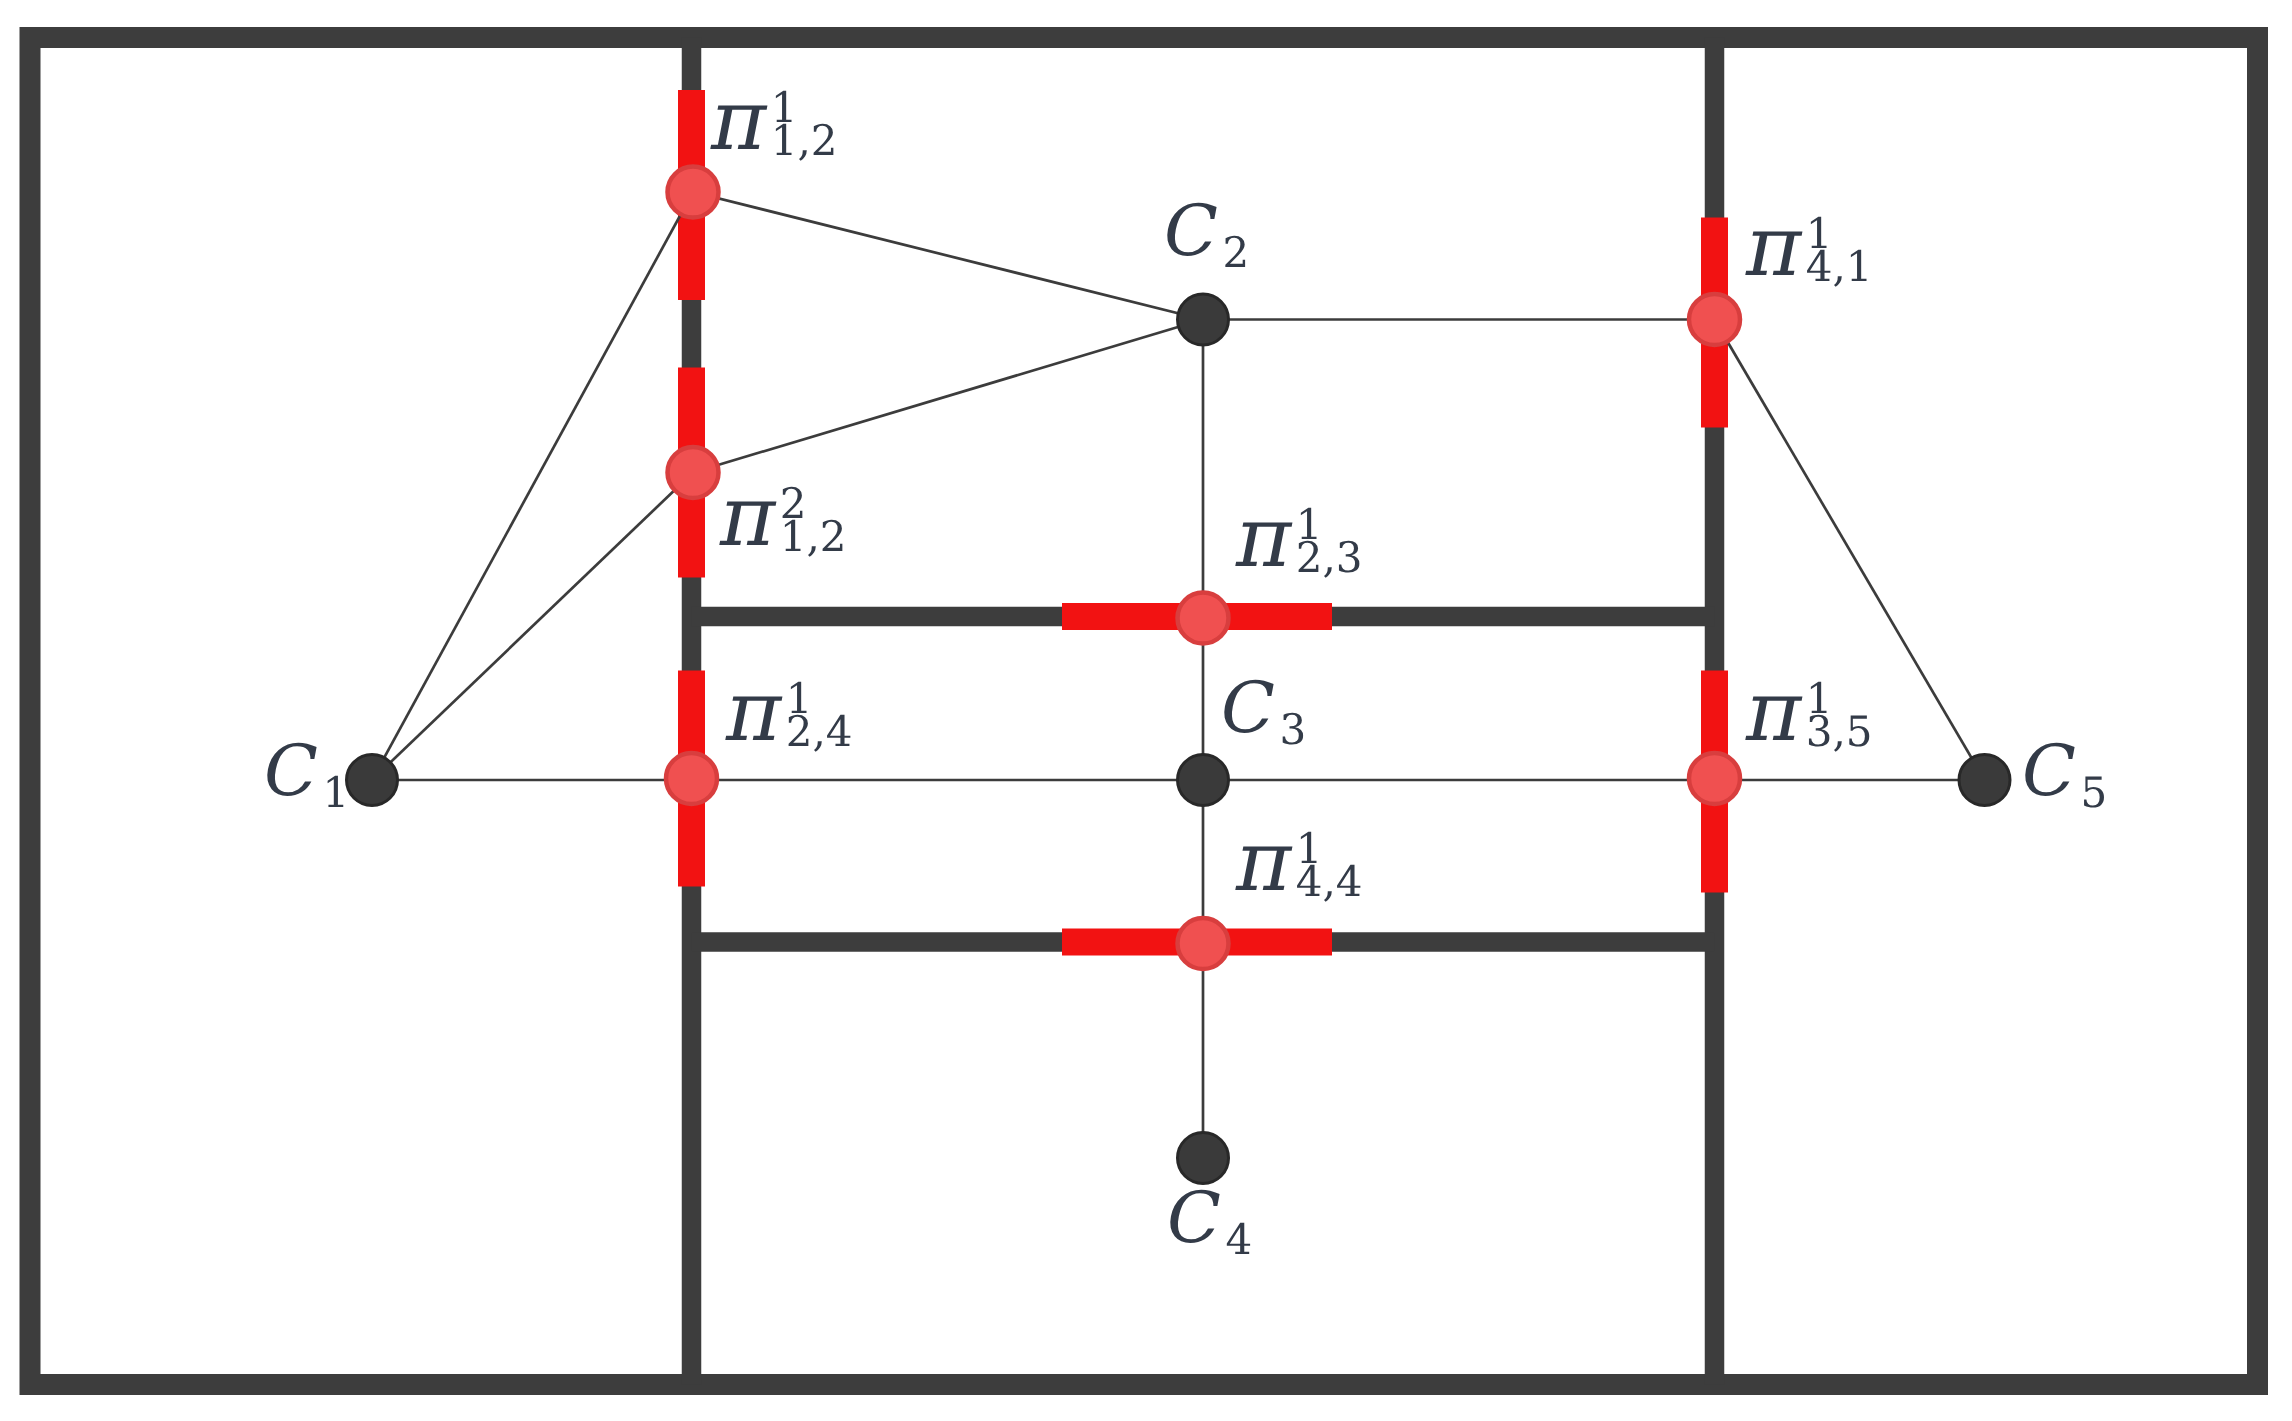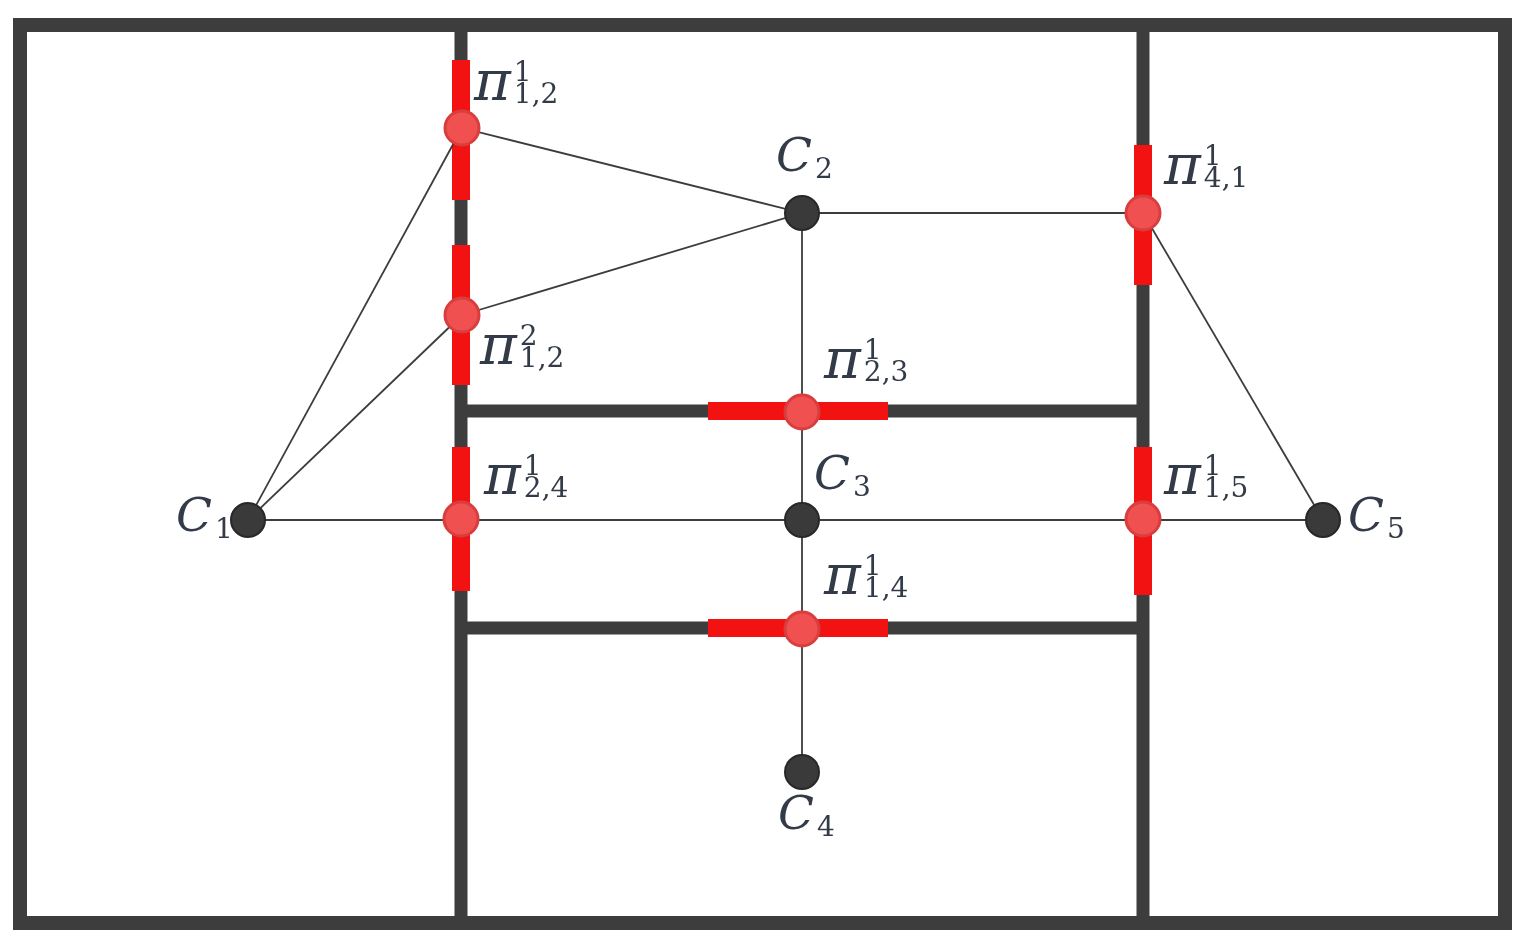--- a/index.html
+++ b/index.html
@@ -144,24 +144,24 @@
         <span class="base">π</span>
         <span class="stack">
           <span class="sup">1</span>
           <span class="sub">2,3</span>
         </span>
       </div>
       <div class="label pi" style="left: 1164px; top: 456px;">
         <span class="base">π</span>
         <span class="stack">
           <span class="sup">1</span>
-          <span class="sub">1,5</span>
+          <span class="sub">3,5</span>
         </span>
       </div>
       <div class="label pi" style="left: 824px; top: 556px;">
         <span class="base">π</span>
         <span class="stack">
           <span class="sup">1</span>
-          <span class="sub">1,4</span>
+          <span class="sub">4,4</span>
         </span>
       </div>
     </div>
 </div>
 
 </body></html>

